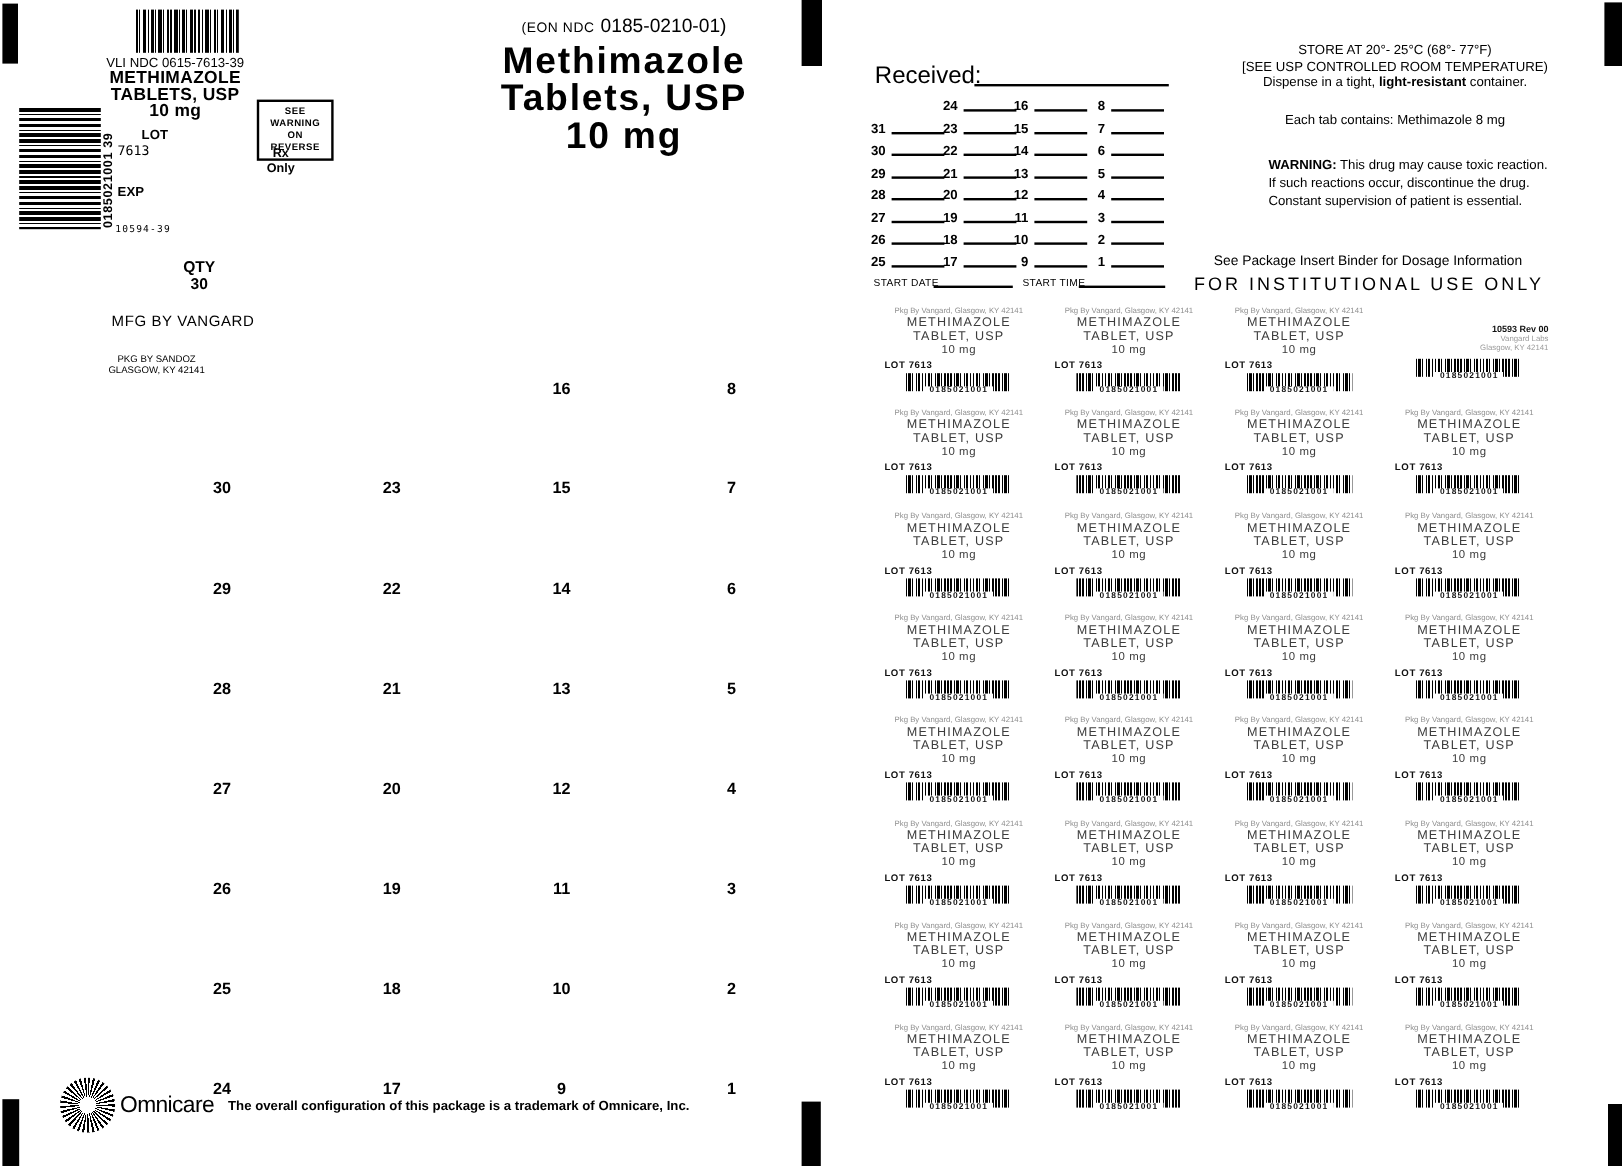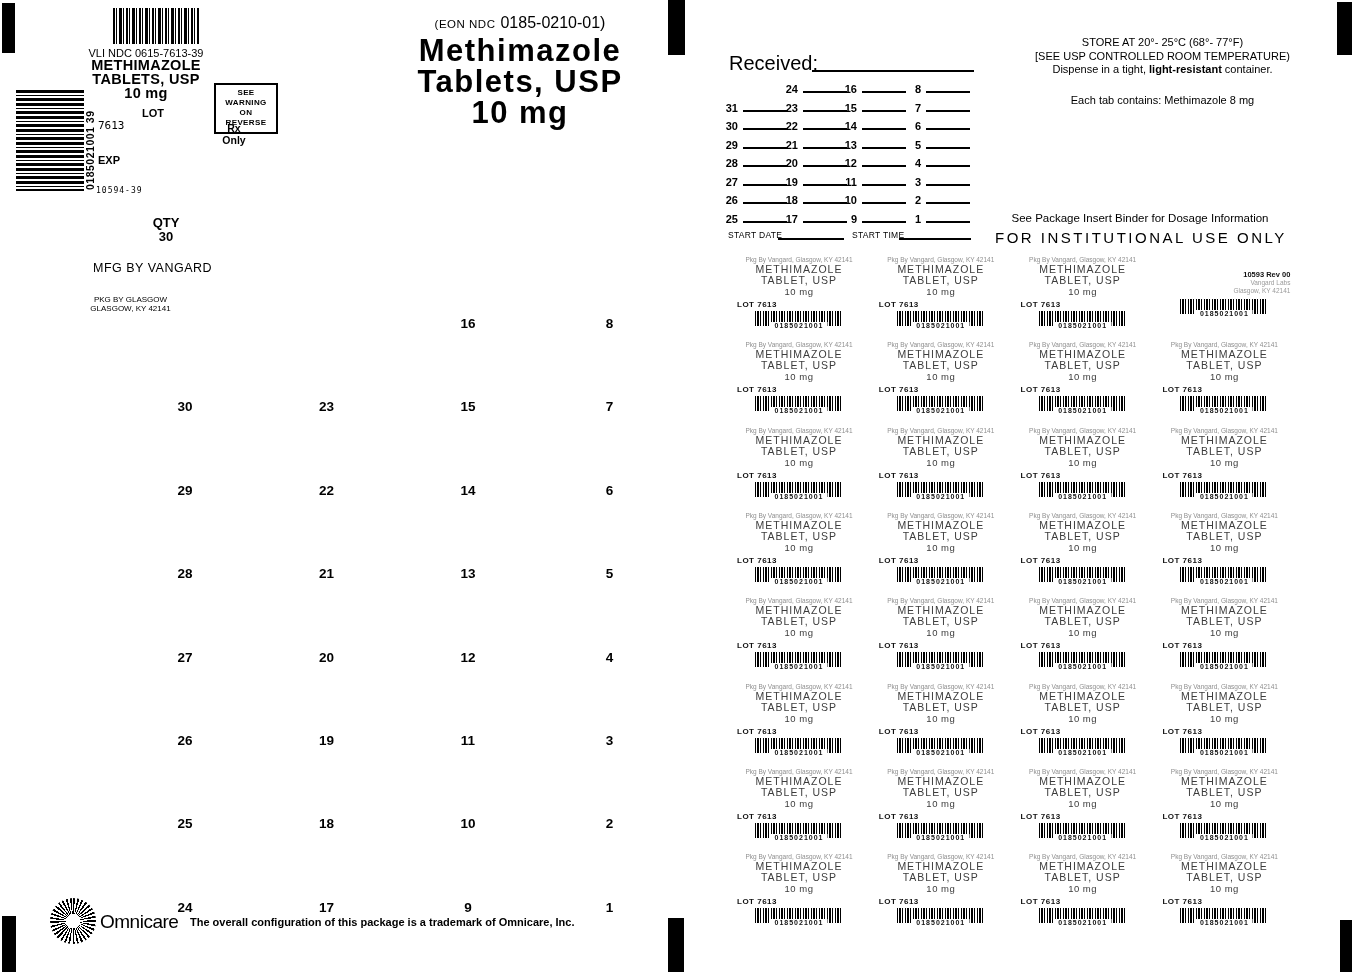--- a/index.html
+++ b/index.html
@@ -83,35 +83,35 @@
   <div class="abs warnbox" style="left:214px;top:50px;width:60px;height:44px;margin-top:33px;">
     <div>SEE</div>
     <div>WARNING</div>
     <div>ON</div>
     <div>REVERSE</div>
   </div>
 
   <div class="abs hbars" style="left:16px;top:90px;width:68px;height:101px;"></div>
   <div class="abs rot-text" style="left:84px;top:104px;height:86px;">0185021001 39</div>
 
-  <div class="abs bold" style="left:114px;top:107px;font-size:11px;padding-left:28px;">LOT</div>
+  <div class="abs bold" style="left:90px;top:107px;font-size:11px;padding-left:28px;">LOT</div>
   <div class="abs mono" style="left:98px;top:119px;font-size:11px;">7613</div>
   <div class="abs bold" style="left:98px;top:154px;font-size:11px;">EXP</div>
   <div class="abs mono" style="left:96px;top:186px;font-size:8px;letter-spacing:1px;">10594-39</div>
 
   <div class="abs center bold" style="left:210px;top:122px;width:48px;font-size:10.5px;line-height:12px;">
     <div>Rx</div>
     <div>Only</div>
   </div>
 
   <div class="abs center bold" style="left:136px;top:215px;width:60px;font-size:13px;">QTY</div>
   <div class="abs center bold" style="left:136px;top:229px;width:60px;font-size:13px;">30</div>
 
   <div class="abs center" style="left:70px;top:261px;width:165px;font-size:12.5px;letter-spacing:.5px;">MFG BY VANGARD</div>
-  <div class="abs center" style="left:78px;top:295px;width:105px;font-size:8px;">PKG BY GLASGOW</div>
+  <div class="abs center" style="left:78px;top:295px;width:105px;font-size:8px;">PKG BY SANDOZ</div>
   <div class="abs center" style="left:78px;top:304px;width:105px;font-size:8px;">GLASGOW, KY 42141</div>
 
   <div>
       <div class="day-num" style="left: 438px; top: 316px;">16</div>
       <div class="day-num" style="left: 579.5px; top: 316px;">8</div>
       <div class="day-num" style="left: 155px; top: 399.4px;">30</div>
       <div class="day-num" style="left: 296.5px; top: 399.4px;">23</div>
       <div class="day-num" style="left: 438px; top: 399.4px;">15</div>
       <div class="day-num" style="left: 579.5px; top: 399.4px;">7</div>
       <div class="day-num" style="left: 155px; top: 482.8px;">29</div>
@@ -284,20 +284,23 @@
   <div class="abs rule" style="left:899px;top:238px;width:72px;"></div>
 
   <div class="abs storage" style="left:1030px;top:36px;width:265px;">
     <div>STORE AT 20°- 25°C (68°- 77°F)</div>
     <div>[SEE USP CONTROLLED ROOM TEMPERATURE)</div>
     <div><span>Dispense in a tight, </span><span class="bold">light-resistant</span><span> container.</span></div>
   </div>
 
   <div class="abs storage" style="left:1030px;top:94px;width:265px;">Each tab contains: Methimazole 8 mg</div>
 
+  <div class="abs warnpar" style="left:1057px;top:131px;width:238px;">
+    <span class="bold">WARNING:</span><span> This drug may cause toxic reaction. If such reactions occur, discontinue the drug. Constant supervision of patient is essential.</span>
+  </div>
 
   <div class="abs insert" style="left:1000px;top:212px;width:280px;">See Package Insert Binder for Dosage Information</div>
   <div class="abs institutional" style="left:995px;top:229px;width:290px;">FOR INSTITUTIONAL USE ONLY</div>
 
   <div>
       <div class="unit" style="left: 733px; top: 256px;">
         <div class="u-pkg">Pkg By Vangard, Glasgow, KY 42141</div>
         <div class="u-n1">METHIMAZOLE</div>
         <div class="u-n2">TABLET, USP</div>
         <div class="u-str">10 mg</div>

